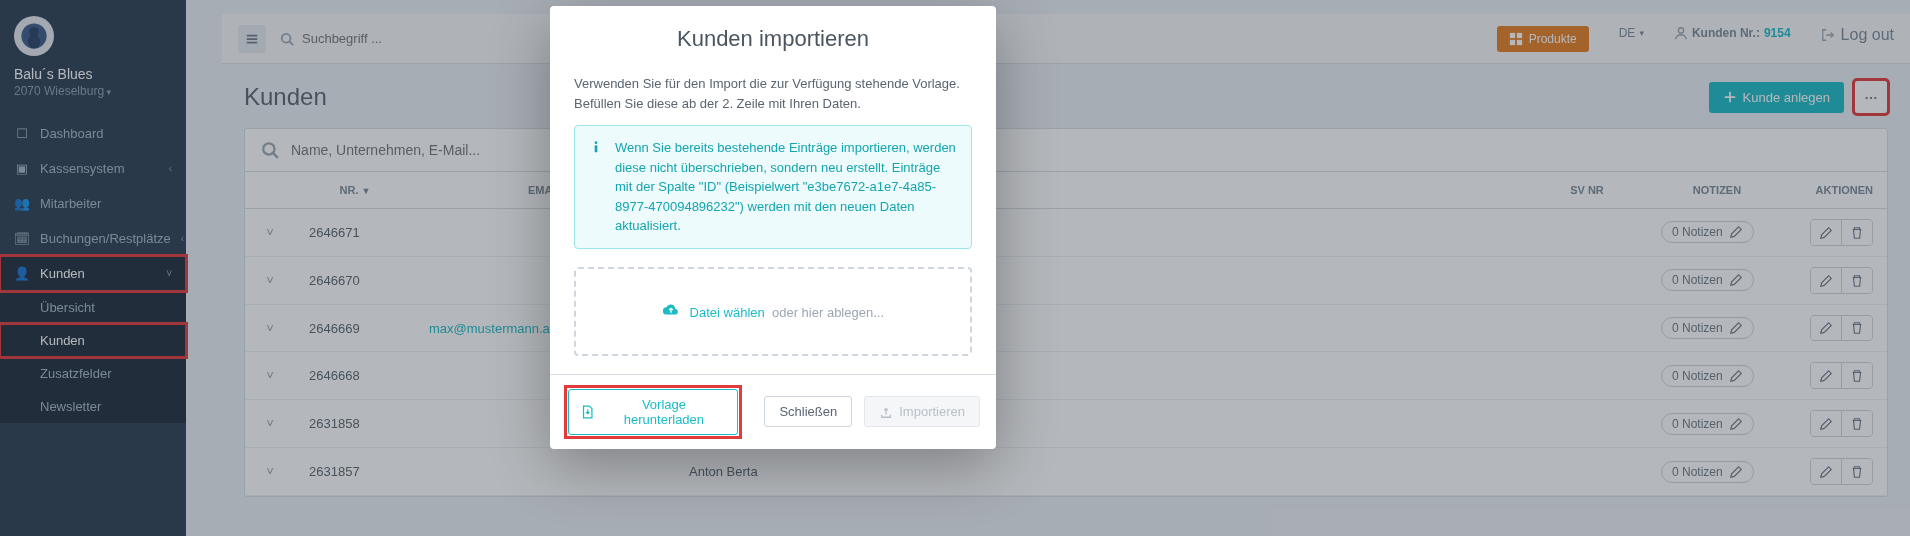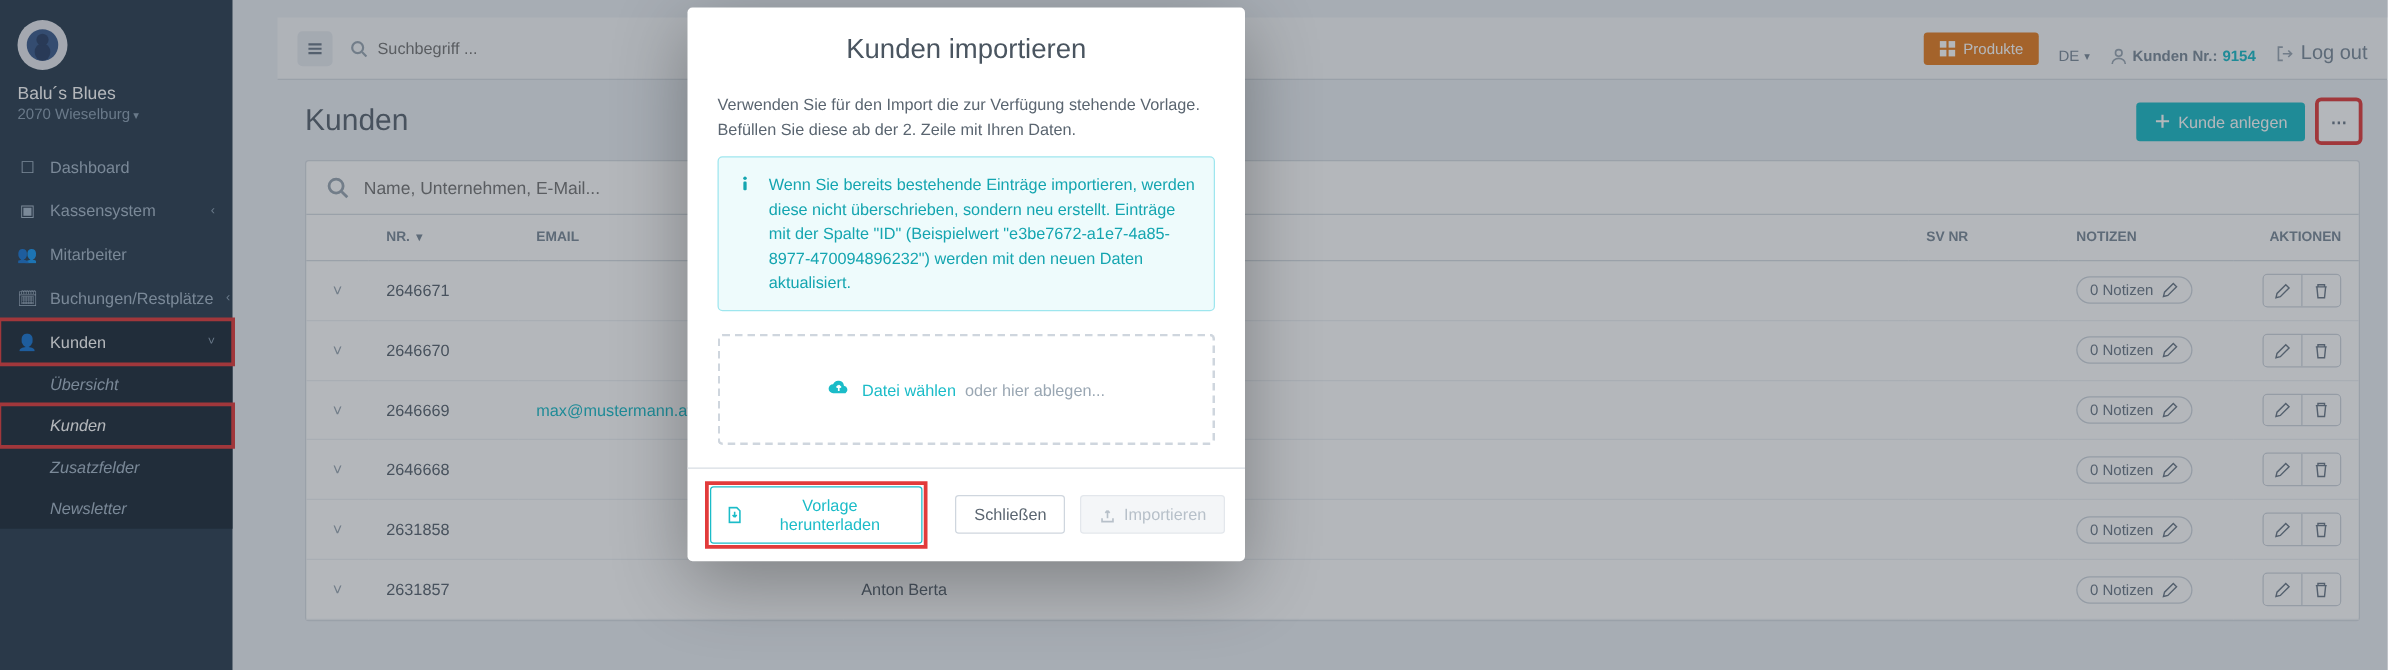--- a/index.html
+++ b/index.html
@@ -48,21 +48,21 @@
   .brand-sub::after{content:" \25BE";font-size:9px;}
   .nav{list-style:none;margin:8px 0 0;padding:0;}
   .nav li{position:relative;}
   .nav a{
     display:flex;align-items:center;gap:10px;
     padding:10px 14px;color:var(--sidebar-text);text-decoration:none;font-size:13px;
   }
   .nav a .ico{width:16px;display:inline-flex;align-items:center;justify-content:center;font-size:13px;}
   .nav a .chev{margin-left:auto;font-size:10px;color:#8da0b3;}
   .nav li.expanded>a{background:var(--sidebar-dark);color:#fff;}
-  .subnav{list-style:none;margin:0;padding:0;background:var(--sidebar-dark);font-style:italic;}
+  .subnav{list-style:none;margin:0;padding:0;background:var(--sidebar-dark);}
   .subnav a{padding:9px 14px 9px 40px;font-size:13px;}
   .subnav li.active a{color:#fff;font-weight:500;}
   
   .red-outline{outline:3px solid var(--red-box);outline-offset:-1px;}
 
   
   .main{
     position:absolute;left:186px;top:14px;right:0;height:100%;
     display:flex;flex-direction:column;margin-left:36px;
   }
@@ -72,21 +72,21 @@
   }
   .burger{
     width:28px;height:28px;border-radius:4px;background:#e7ebf0;
     display:flex;align-items:center;justify-content:center;color:#6c7a89;
   }
   .searchbox{display:flex;align-items:center;gap:6px;color:var(--muted);}
   .searchbox input{
     border:none;background:transparent;outline:none;font-size:13px;color:var(--text);
     width:200px;
   }
-  .top-right{margin-left:auto;display:flex;align-items:flex-end;gap:16px;}
+  .top-right{margin-left:auto;display:flex;align-items:flex-start;gap:30px;}
   .btn-orange{
     background:var(--orange);color:#fff;border:none;border-radius:3px;
     padding:6px 12px;font-size:12px;display:flex;align-items:center;gap:6px;cursor:pointer;
   }
   .lang{color:var(--muted);font-size:12px;display:flex;align-items:center;gap:4px;}
   .lang::after{content:"\25BE";font-size:9px;}
   .cust-nr{color:var(--muted);font-size:12px;display:flex;align-items:center;gap:4px;font-weight:bold;}
   .cust-nr a{color:var(--teal);text-decoration:none;}
   .logout{color:var(--muted);font-size:16px;display:flex;align-items:center;gap:6px;text-decoration:none;}
 
@@ -110,21 +110,21 @@
   .panel-search{
     padding:12px 16px;display:flex;align-items:center;gap:10px;color:var(--muted);
     border-bottom:1px solid var(--border);
   }
   .panel-search input{
     border:none;outline:none;font-size:14px;width:320px;color:var(--text);
   }
 
   table{width:100%;border-collapse:collapse;table-layout:fixed;}
   thead th{
-    text-align:left;font-size:11px;font-weight:600;color:#7b8a99;text-transform:uppercase;
+    text-align:center;font-size:11px;font-weight:600;color:#7b8a99;text-transform:uppercase;
     padding:12px 14px;border-bottom:1px solid var(--border);
   }
   tbody td{
     padding:10px 14px;border-bottom:1px solid #eef1f5;color:#5a6570;font-size:13px;vertical-align:middle;
   }
   .col-toggle{width:50px;text-align:center;}
   .col-nr{width:120px;}
   .col-email{width:260px;}
   .col-name{width:auto;}
   .col-svnr{width:120px;}

